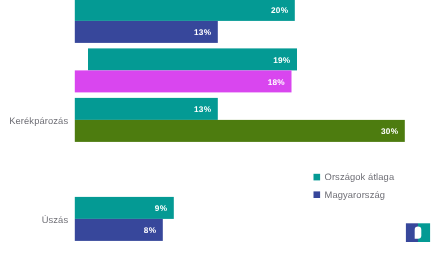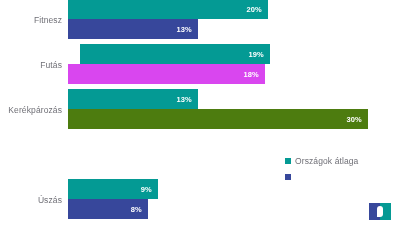--- a/index.html
+++ b/index.html
@@ -158,33 +158,31 @@
   }
 </style>
 </head>
 <body>
 
 <div id="chart-root">
 
   <div class="plot">
 
     <div class="group" style="top:-1px;">
-      <div class="cat-label">Fitnesz</div>
       <div class="bars">
         <div class="bar s0" style="width: 200px; background: rgb(4, 154, 148);">
           <span class="bar-value">20%</span>
         </div>
         <div class="bar s1" style="width: 130px; background: rgb(55, 71, 155);">
           <span class="bar-value">13%</span>
         </div>
       </div>
     </div>
 
     <div class="group" style="top:44px;">
-      <div class="cat-label">Futás</div>
       <div class="bars">
         <div class="bar s0" style="width: 190px; background: rgb(4, 154, 148); margin-left: 12px;">
           <span class="bar-value">19%</span>
         </div>
         <div class="bar s1" style="width: 197px; background: #d946ef;">
           <span class="bar-value">18%</span>
         </div>
       </div>
     </div>
 
@@ -217,20 +215,21 @@
 
   </div>
 
   <div class="legend">
     <div class="legend-row">
       <span class="legend-swatch" style="background:#049a94;"></span>
       <span class="legend-label">Országok átlaga</span>
     </div>
     <div class="legend-row">
       <span class="legend-swatch" style="background:#37479b;"></span>
+      <span class="legend-label">Magyarország</span>
     </div>
   </div>
 
   <div class="logo">
     <span class="logo-bg-left"></span>
     <span class="logo-bg-right"></span>
     <span class="logo-mark"></span>
     <span class="logo-caption"></span>
   </div>
 

